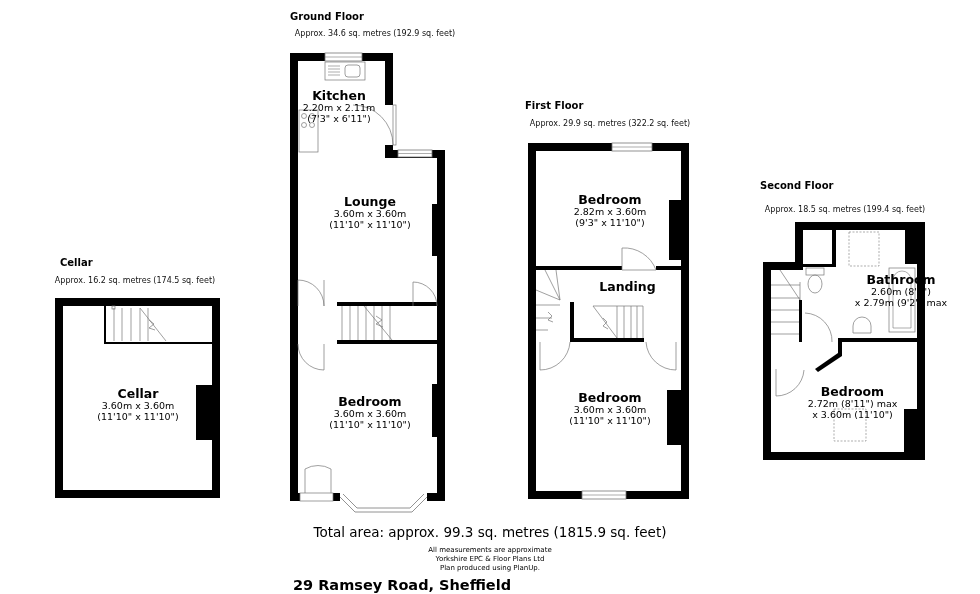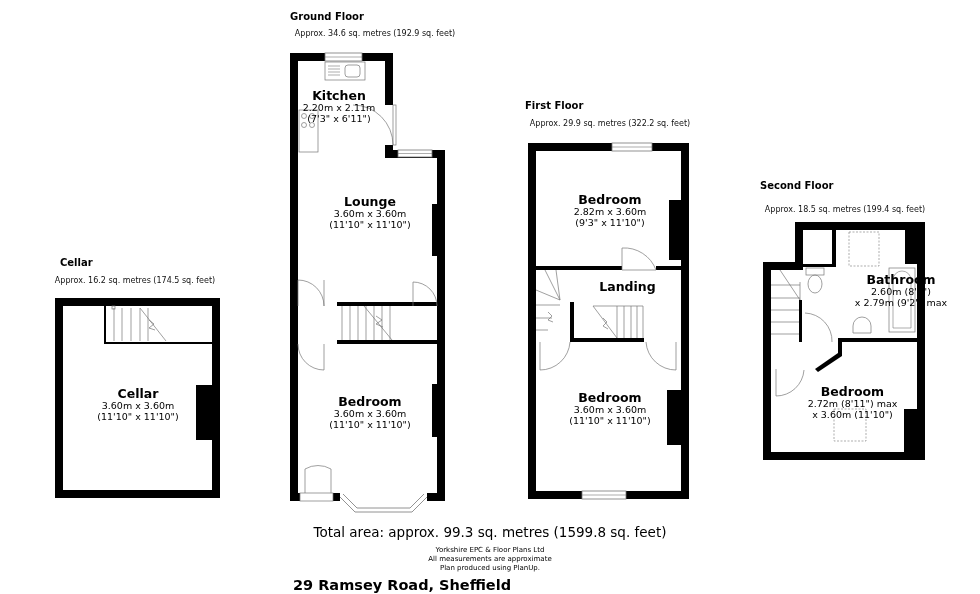--- a/index.html
+++ b/index.html
@@ -256,19 +256,19 @@
   <span class="room-dim">2.60m (8'6")</span>
   <span class="room-dim">x 2.79m (9'2") max</span>
 </div>
 
 <div class="room-label" style="left:795px; width:115px; top:385px;">
   <span class="room-name">Bedroom</span>
   <span class="room-dim">2.72m (8'11") max</span>
   <span class="room-dim">x 3.60m (11'10")</span>
 </div>
 
-<div class="total">Total area: approx. 99.3 sq. metres (1599.8 sq. feet)</div>
+<div class="total">Total area: approx. 99.3 sq. metres (1815.9 sq. feet)</div>
 <div class="notes">
+  <div>All measurements are approximate</div>
   <div>Yorkshire EPC &amp; Floor Plans  Ltd</div>
-  <div>All measurements are approximate</div>
   <div>Plan produced using PlanUp.</div>
 </div>
 <div class="address">29 Ramsey Road, Sheffield</div>
 
 </body></html>

